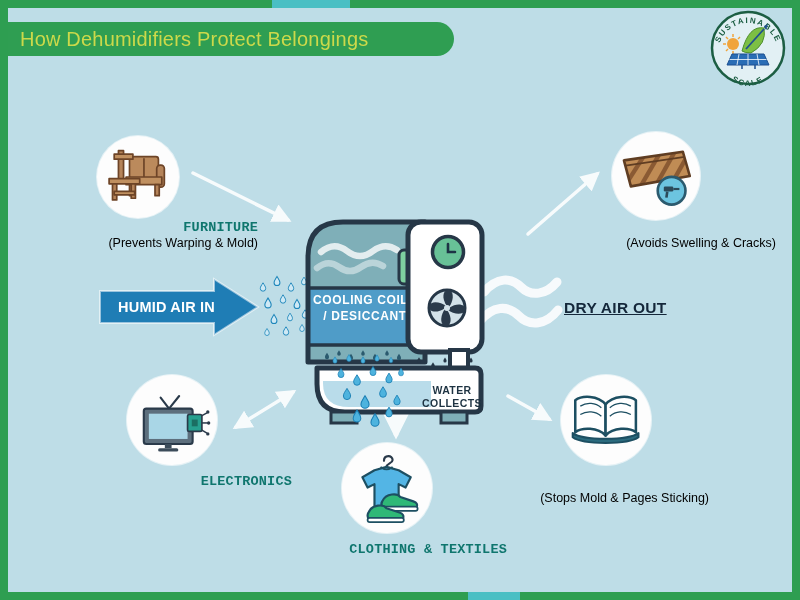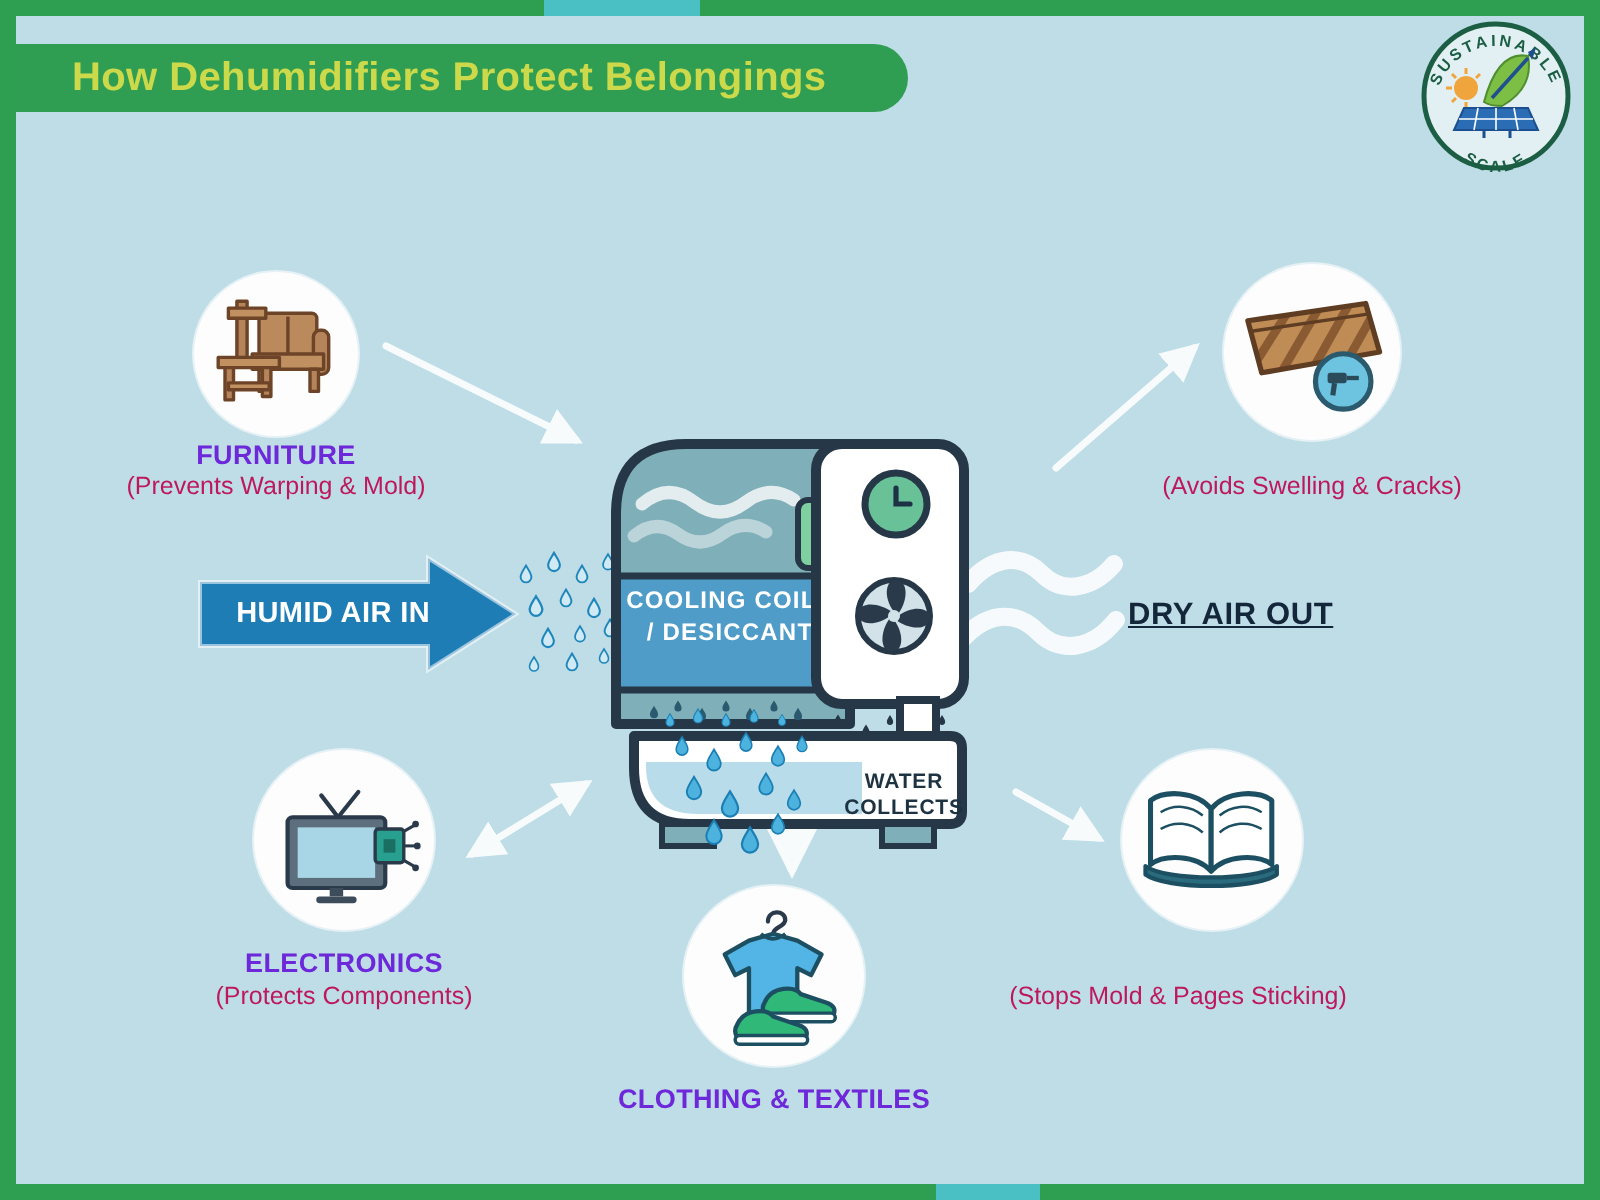--- a/index.html
+++ b/index.html
@@ -11,29 +11,29 @@
   .f-top{left:0;top:0;width:800px;height:8px;}
   .f-bottom{left:0;top:592px;width:800px;height:8px;}
   .f-left{left:0;top:0;width:8px;height:600px;}
   .f-right{left:792px;top:0;width:8px;height:600px;}
   .accent{position:absolute;background:#4abfc4;height:8px;}
   .a-top{left:272px;top:0;width:78px;}
   .a-bottom{left:468px;top:592px;width:52px;}
   
   .banner{position:absolute;left:8px;top:22px;width:446px;height:34px;background:#2f9e52;
           border-radius:0 17px 17px 0;display:flex;align-items:center;}
-  .banner h1{margin:16px;padding:0 0 0 12px;font-size:20px;font-weight:700;color:#ccd94a;
+  .banner h1{margin:0;padding:0 0 0 12px;font-size:20px;font-weight:400;color:#ccd94a;
              letter-spacing:.2px;white-space:nowrap;}
   
   .circle{position:absolute;background:#fdfdfd;border-radius:50%;display:flex;
           align-items:center;justify-content:center;box-shadow:0 0 0 1px rgba(255,255,255,.6);}
-  .cap-title{position:absolute;width:240px;text-align:center;font-weight:800;font-size:13.5px;
-             color:#6d28d9;letter-spacing:.2px;}
-  .cap-sub{position:absolute;width:240px;text-align:center;font-weight:400;font-size:12.5px;
-           color:#be185d;}
+  .cap-title{position:absolute;width:240px;text-align:right;font-weight:800;font-size:13.5px;
+             color:#0f766e;letter-spacing:.2px;font-family:Liberation Mono, monospace;}
+  .cap-sub{position:absolute;width:240px;text-align:right;font-weight:400;font-size:12.5px;
+           color:#000000;}
   
   .humid-label{position:absolute;left:103px;top:299px;width:112px;text-align:right;
                color:#ffffff;font-weight:800;font-size:14.5px;letter-spacing:.2px;}
   .dry-label{position:absolute;left:564px;top:299px;color:#14273a;font-weight:800;
              font-size:15.5px;letter-spacing:.3px;text-decoration:underline;}
   svg{display:block;}
   svg text{font-family:"Liberation Sans",sans-serif;}
   .machine-text{font-weight:bold;fill:#ffffff;font-size:12px;letter-spacing:.6px;}
   .water-text{font-weight:bold;fill:#1e3342;font-size:10.5px;letter-spacing:.4px;}
   .logo-arc{font-size:8px;font-weight:bold;fill:#1c5e43;letter-spacing:1.6px;}
@@ -197,21 +197,20 @@
         </g>
         <circle cx="90" cy="33" r="2" fill="#2a3a4a"></circle>
         <circle cx="91" cy="46" r="2" fill="#2a3a4a"></circle>
         <circle cx="90" cy="59" r="2" fill="#2a3a4a"></circle>
         <rect x="66" y="36" width="17" height="20" rx="2" fill="#27a08f" stroke="#2a3a4a" stroke-width="2"></rect>
         <rect x="71" y="42" width="7" height="8" fill="#1b6e62"></rect>
       </g>
     </svg>
   </div>
   <div class="cap-title" style="left:52px;top:474px">ELECTRONICS</div>
-  <div class="cap-sub" style="left:52px;top:491px">(Protects Components)</div>
 
   <div class="circle" style="left:561px;top:375px;width:90px;height:90px">
     <svg width="80" height="72" viewBox="0 0 95 85">
       <path d="M 8,58 C 20,67 74,67 86,58 L 86,63 C 74,72 20,72 8,63 Z" fill="#2b6b7e" stroke="#1d4f62" stroke-width="2.5" stroke-linejoin="round"></path>
       <path d="M 47,24 C 38,13 19,13 11,19 L 11,57 C 19,51 38,51 47,61 Z" fill="#ffffff" stroke="#1d4f62" stroke-width="3" stroke-linejoin="round"></path>
       <path d="M 47,24 C 56,13 75,13 83,19 L 83,57 C 75,51 56,51 47,61 Z" fill="#ffffff" stroke="#1d4f62" stroke-width="3" stroke-linejoin="round"></path>
       <g stroke="#1d4f62" stroke-width="1.5" fill="none">
         <path d="M 17,26 C 25,21 35,22 42,28"></path>
         <path d="M 17,36 C 25,31 35,32 42,38"></path>
         <path d="M 52,28 C 59,22 69,21 77,26"></path>

